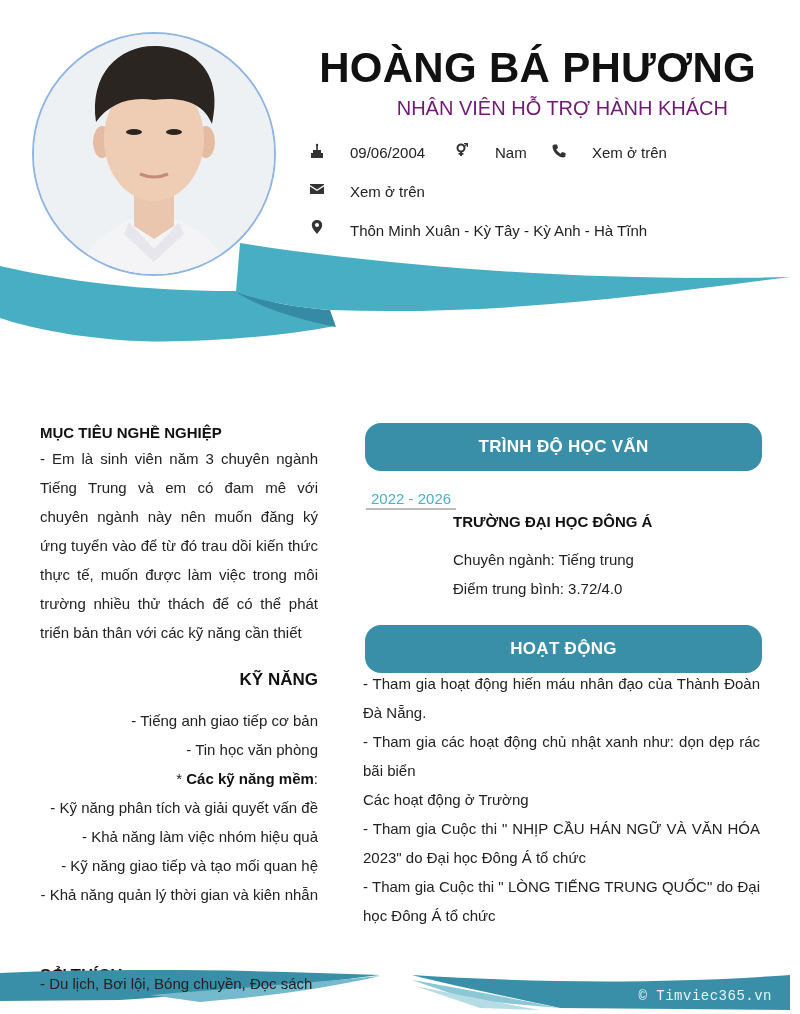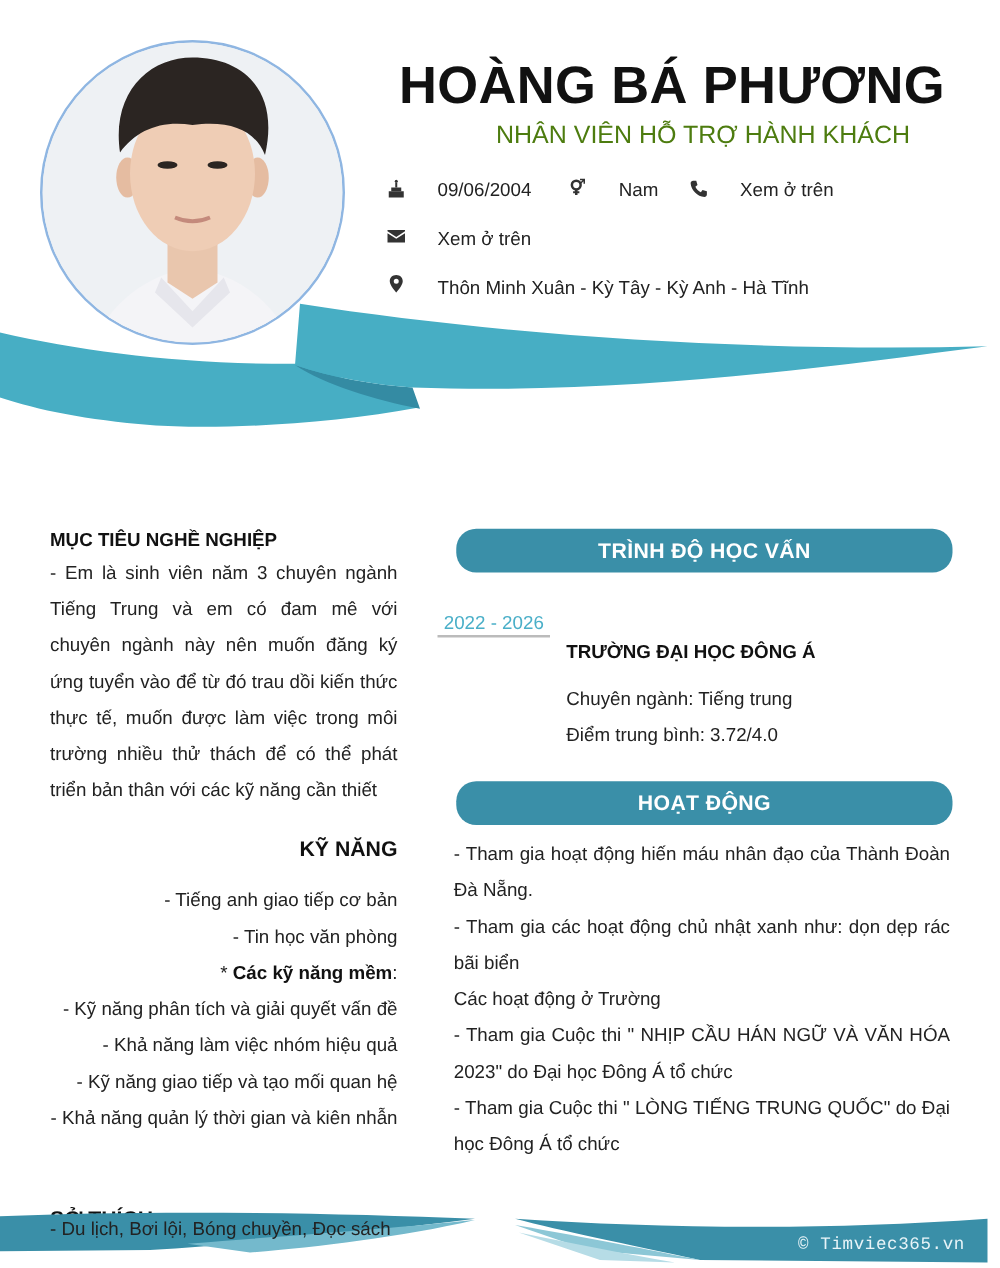--- a/index.html
+++ b/index.html
@@ -11,44 +11,44 @@
     position: absolute; left: 32px; top: 32px; width: 244px; height: 244px;
     border-radius: 50%; border: 2px solid #8fb6e2; overflow: hidden; background: #eef2f5;
   }
   .photo-wrap svg { display: block; }
 
   .name {
     position: absolute; right: 44px; top: 44px; font-size: 42px; font-weight: bold;
     color: #111; letter-spacing: 0.3px; white-space: nowrap; font-family: "Liberation Sans", sans-serif;
   }
   .job-title {
-    position: absolute; right: 72px; top: 97px; font-size: 20px; color: #4d7c0f; white-space: nowrap; margin-left: 37px;
+    position: absolute; right: 72px; top: 97px; font-size: 20px; color: #701a75; white-space: nowrap; margin-left: 37px;
   }
   .info-row { position: absolute; display: flex; align-items: center; font-size: 15px; color: #222; white-space: nowrap; }
   .info-icon { width: 16px; height: 16px; display: inline-flex; align-items: center; justify-content: center; color: #333; }
   .info-icon svg { width: 16px; height: 16px; fill: #333; }
 
   .ribbon { position: absolute; left: 0; top: 230px; }
 
   
   .left-col { position: absolute; left: 40px; width: 278px; }
   .sec-title-left { font-size: 15px; font-weight: bold; color: #111; }
   .sec-title-left.big { font-size: 17px; }
   .para { font-size: 15px; line-height: 29px; text-align: justify; color: #222; }
   .line { font-size: 15px; line-height: 29px; color: #222; white-space: nowrap; }
   .line b { font-weight: bold; color: #111; }
 
   
   .bar {
-    position: absolute; left: 365px; width: 397px; height: 35px; border-radius: 16px;
+    position: absolute; left: 365px; width: 397px; height: 48px; border-radius: 16px;
     background: #3a8fa8; color: #fff; font-weight: bold; font-size: 17px;
     display: flex; align-items: center; justify-content: center; letter-spacing: 0.3px;
   }
   .edu-date {
-    position: absolute; left: 350px; top: 490px; width: 90px; font-size: 15px; color: #4aafc8;
+    position: absolute; left: 366px; top: 490px; width: 90px; font-size: 15px; color: #4aafc8;
     border-bottom: 2px solid #bbbbbb; padding-left: 5px; padding-bottom: 1px; white-space: nowrap;
   }
   .edu-school { position: absolute; left: 453px; top: 513px; font-size: 15px; font-weight: bold; color: #111; white-space: nowrap; }
   .edu-line { position: absolute; left: 453px; font-size: 15px; color: #222; white-space: nowrap; }
   .act { position: absolute; left: 363px; width: 397px; top: 669px; }
   .act .para { line-height: 29px; }
 
   .bottom-wave { position: absolute; left: 0; top: 955px; }
   .footer-brand {
     position: absolute; right: 28px; top: 988px; font-family: "Liberation Mono", monospace;

